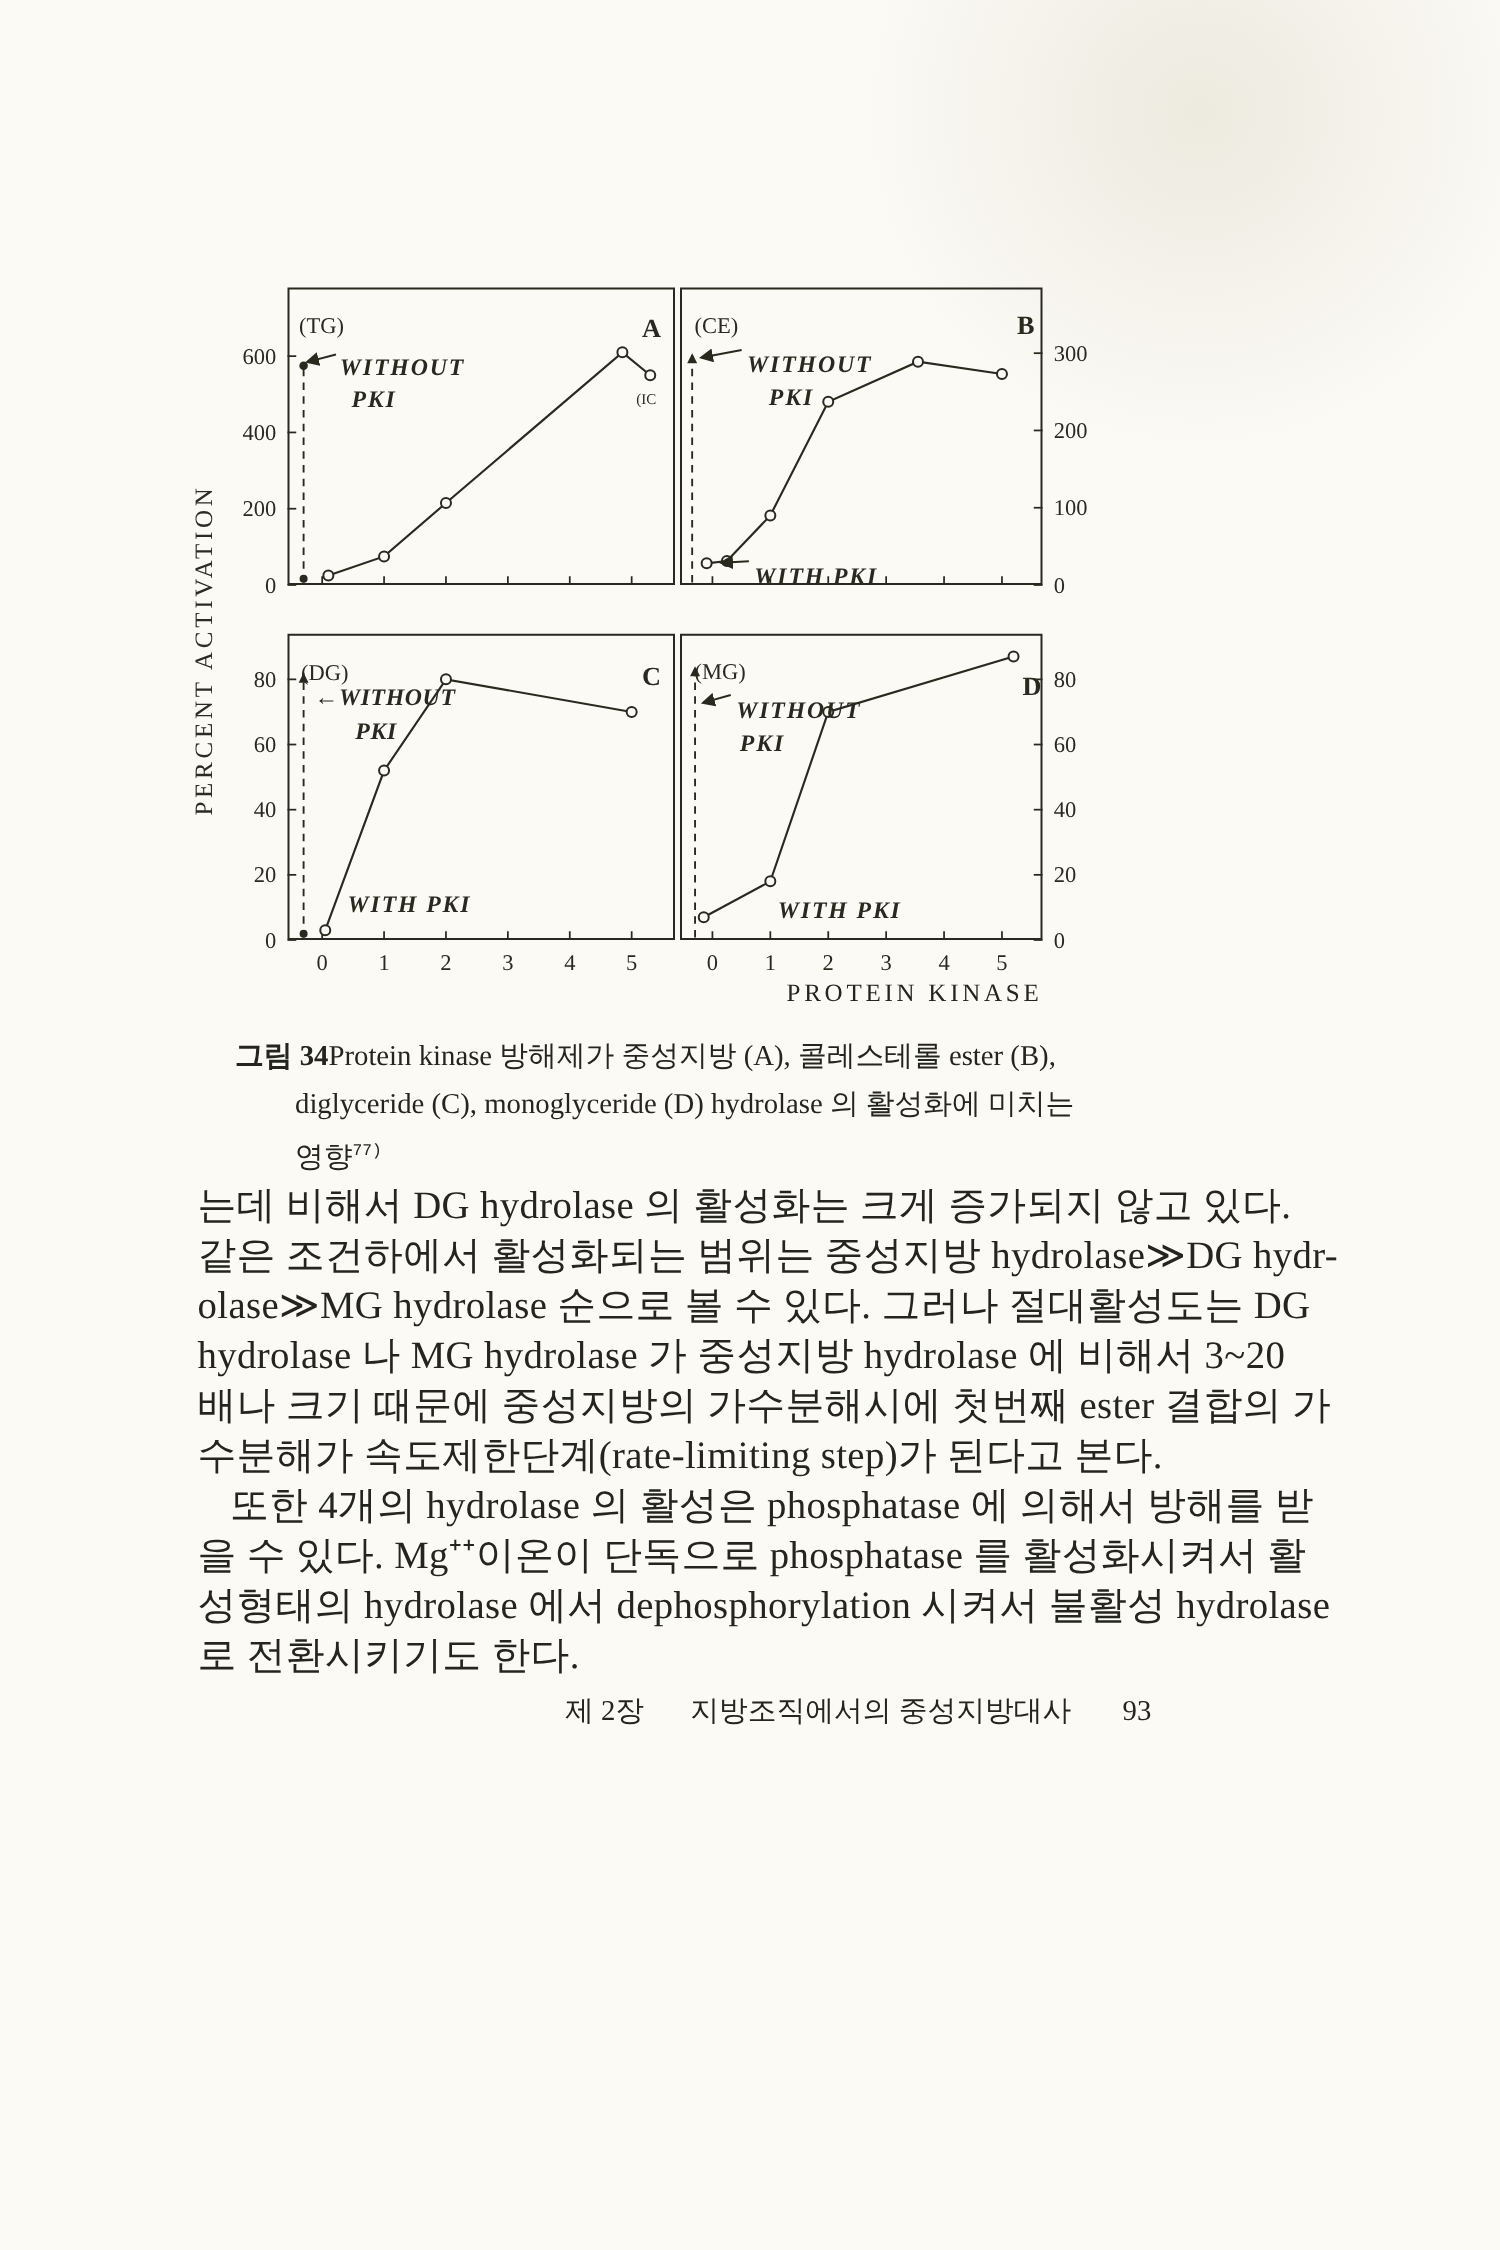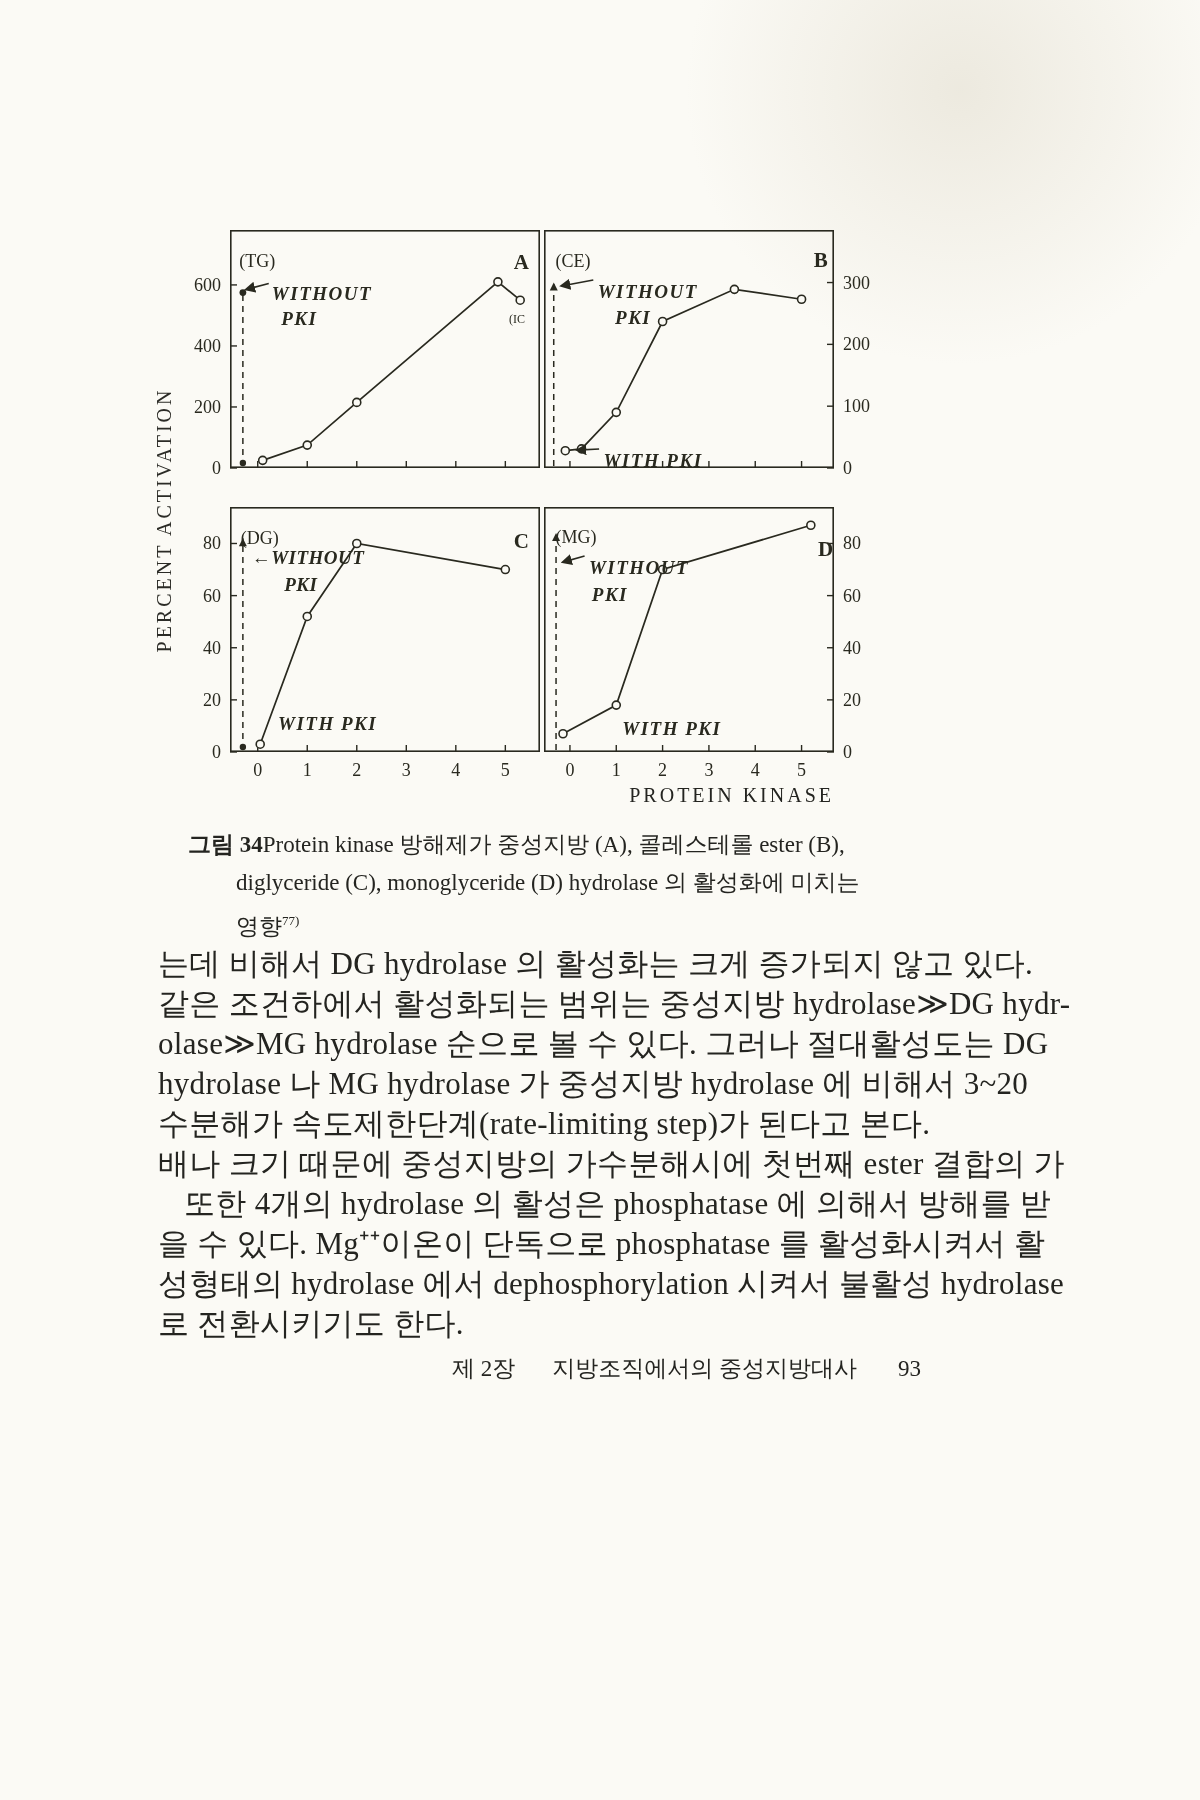--- a/index.html
+++ b/index.html
@@ -41,21 +41,21 @@
   .x-axis-label {
     position:absolute; left:230px; top:784px; width:604px;
     text-align:right; font-size:20px; letter-spacing:3px;
   }
 
   
   .caption { position:absolute; left:188px; top:826px; width:710px;
              font-size:23px; line-height:38px; }
   .cap-tag  { font-weight:bold; margin-right:0; }
   .cap-cont { padding-left:48px; }
-  sup.fn { font-size:13px; }
+  sup.fn { font-size:13px;font-family:Liberation Mono, monospace; }
 
   
   .body-text { position:absolute; left:158px; top:944px; width:900px;
                font-size:31px; line-height:40px; letter-spacing:.3px; }
   .bline { white-space:nowrap; }
   .bline.indent { text-indent:26px;font-family:Liberation Serif, serif; }
 
   
   .footer { position:absolute; left:452px; top:1328px;
             display:flex; gap:37px; align-items:baseline;
@@ -251,22 +251,22 @@
     <div class="cap-line cap-cont">
       <span>영향</span><sup class="fn">77)</sup>
     </div>
   </div>
 
   <div class="body-text">
     <div class="bline">는데 비해서 DG hydrolase 의 활성화는 크게 증가되지 않고 있다.</div>
     <div class="bline">같은 조건하에서 활성화되는 범위는 중성지방 hydrolase≫DG hydr-</div>
     <div class="bline">olase≫MG hydrolase 순으로 볼 수 있다. 그러나 절대활성도는 DG</div>
     <div class="bline">hydrolase 나 MG hydrolase 가 중성지방 hydrolase 에 비해서 3~20</div>
+    <div class="bline">배나 크기 때문에 중성지방의 가수분해시에 첫번째 ester 결합의 가</div>
     <div class="bline">수분해가 속도제한단계(rate-limiting step)가 된다고 본다.</div>
-    <div class="bline">배나 크기 때문에 중성지방의 가수분해시에 첫번째 ester 결합의 가</div>
     <div class="bline indent">또한 4개의 hydrolase 의 활성은 phosphatase 에 의해서 방해를 받</div>
     <div class="bline">을 수 있다. Mg⁺⁺이온이 단독으로 phosphatase 를 활성화시켜서 활</div>
     <div class="bline">성형태의 hydrolase 에서 dephosphorylation 시켜서 불활성 hydrolase</div>
     <div class="bline">로 전환시키기도 한다.</div>
   </div>
 
   <div class="footer">
     <span class="f-chap">제 2장</span>
     <span class="f-title">지방조직에서의 중성지방대사</span>
     <span class="f-page">93</span>

